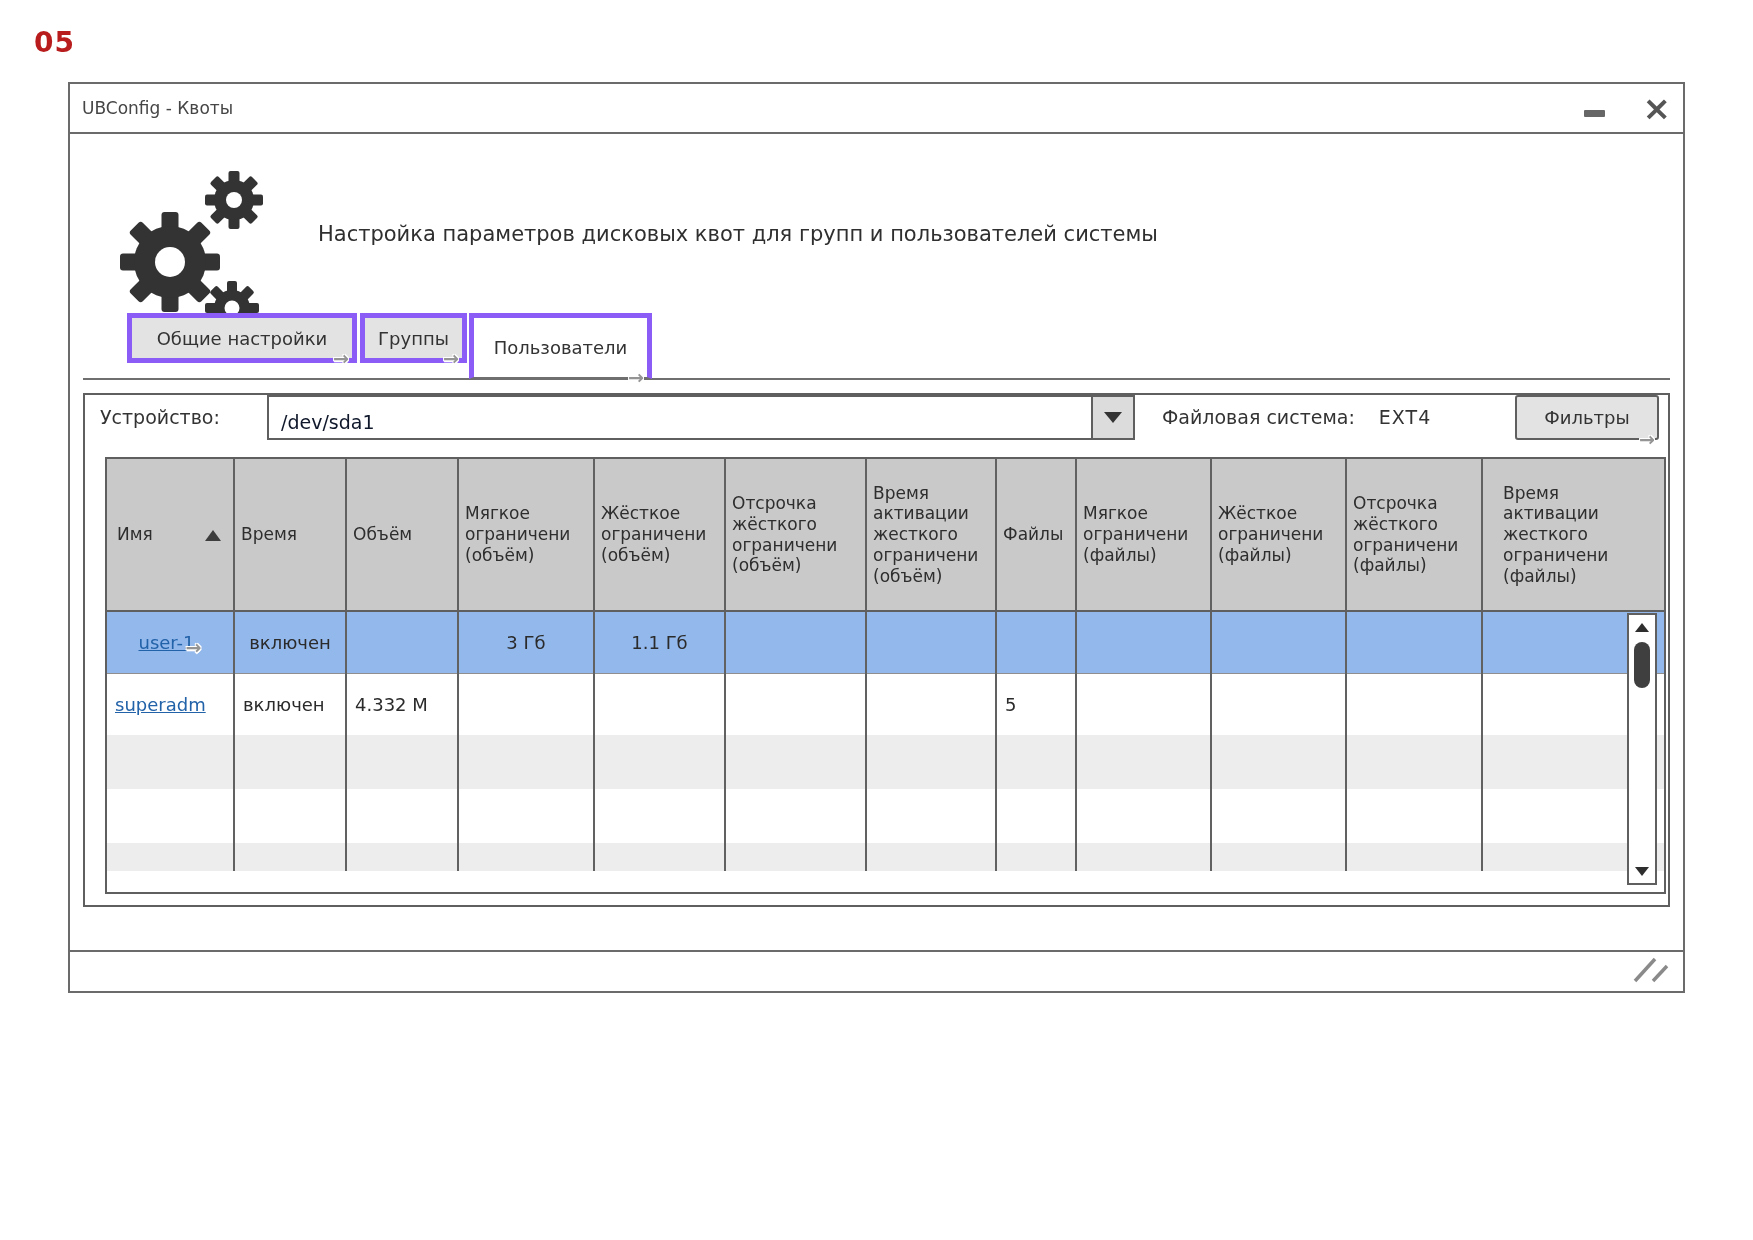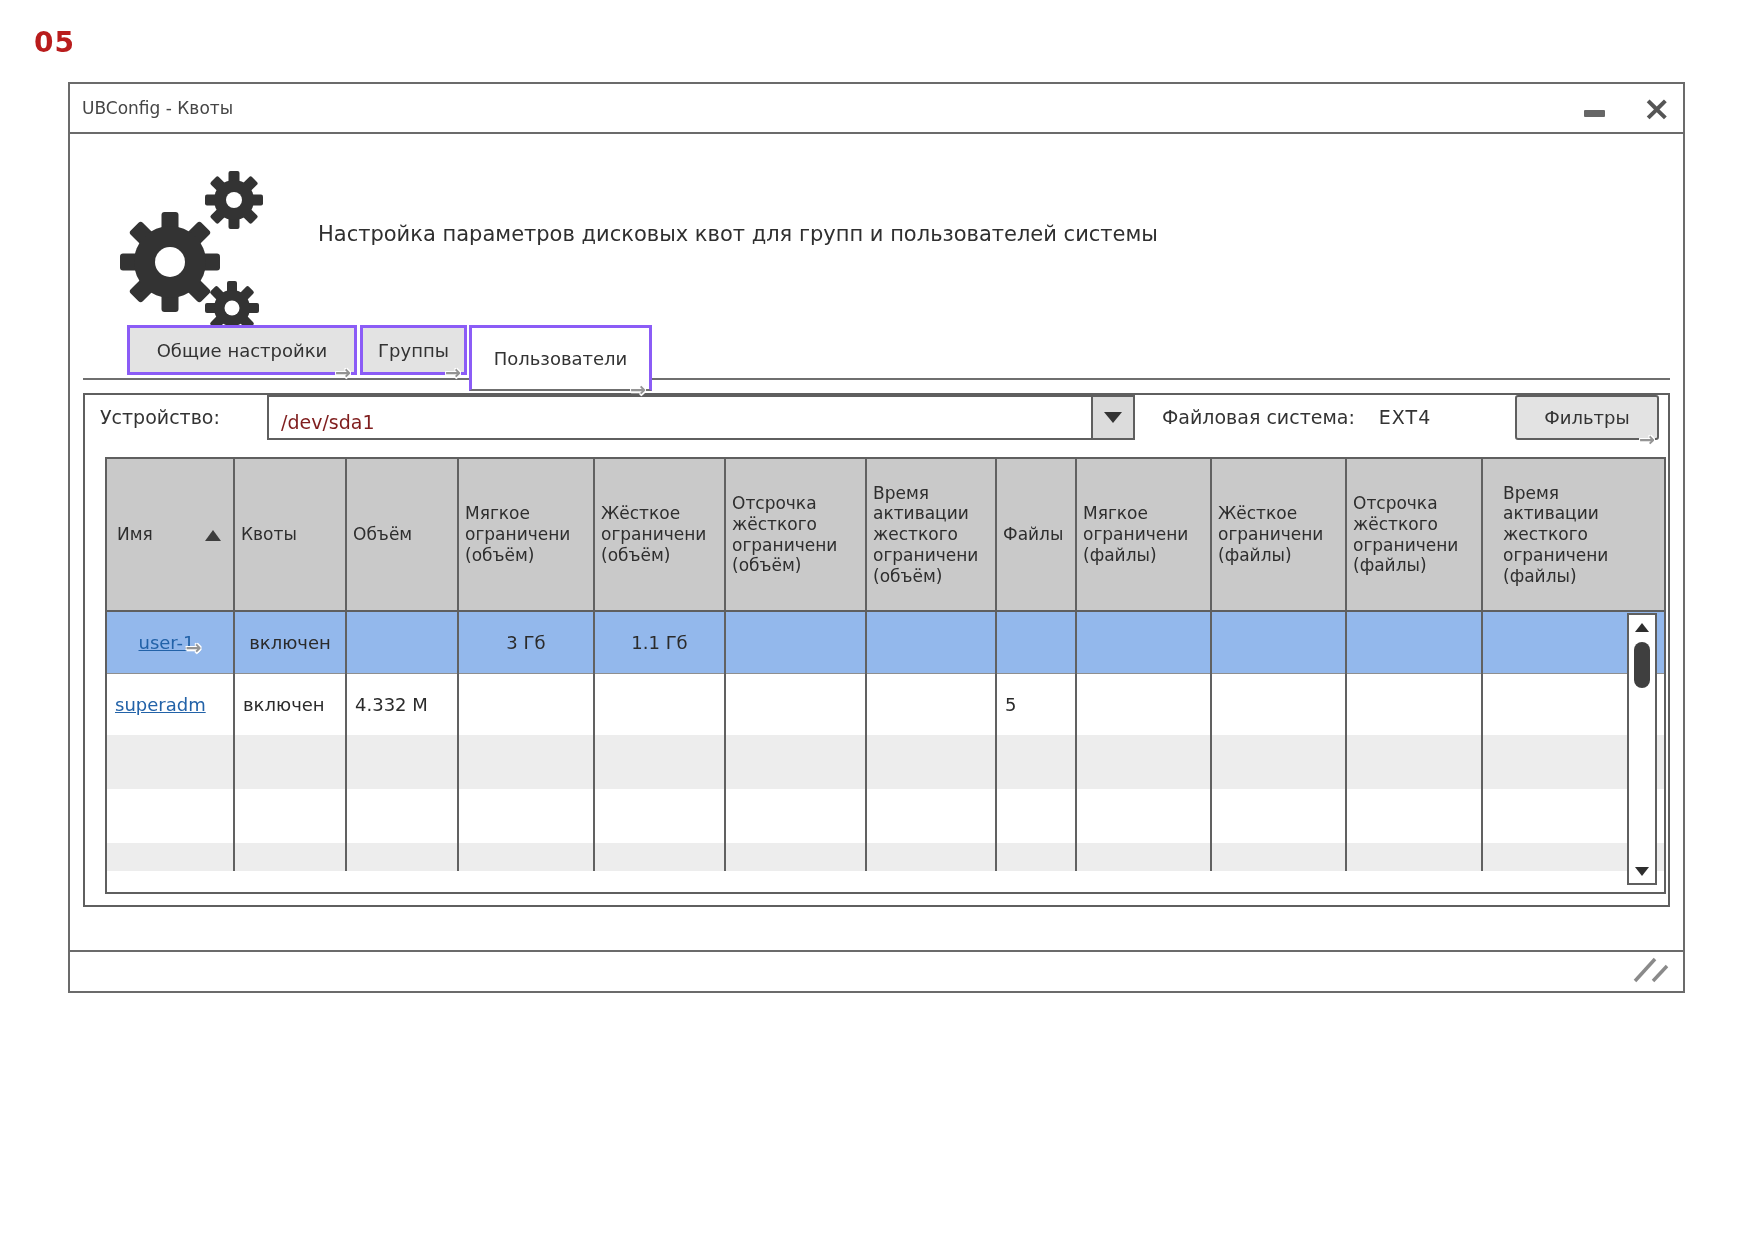--- a/index.html
+++ b/index.html
@@ -17,38 +17,38 @@
   .win-min { position:absolute; right:78px; top:26px; width:21px; height:7px; background:#666; border-radius:1px; cursor:pointer; }
   .win-close { position:absolute; right:12px; top:4px; font-size:34px; font-weight:bold; color:#555; line-height:40px; cursor:pointer; }
 
   
   .gears { position:absolute; left:48px; top:78px; }
 
   .description { position:absolute; left:248px; top:138px; font-size:21px; color:#2f2f2f; white-space:nowrap; }
 
   
   .tabstrip-line { position:absolute; left:13px; top:294px; width:1587px; height:0; border-top:2px solid #6f6f6f; z-index:1; }
-  .tab { position:absolute; top:241px; height:50px; background:#e3e3e3; border:3px solid #8b5cf6; z-index:2;
+  .tab { position:absolute; top:229px; height:50px; background:#e3e3e3; border:5px solid #8b5cf6; z-index:2;
          display:flex; align-items:center; justify-content:center; font-size:18px; color:#333; cursor:pointer; }
   .tab.active { height:66px; background:#fff; z-index:3; border-bottom:2px solid #6f6f6f; }
   .tab-1 { left:57px;  width:230px; }
   .tab-2 { left:290px; width:107px; }
   .tab-3 { left:399px; width:183px; }
 
   .link-arrow { font-size:19px; font-weight:bold; color:#949494;
     text-shadow:-1px -1px 0 #fff, 1px -1px 0 #fff, -1px 1px 0 #fff, 1px 1px 0 #fff, 0 2px 0 #fff; }
   .tab .link-arrow { position:absolute; right:3px; bottom:-11px; z-index:4; }
 
   
   .groupbox { position:absolute; left:13px; top:309px; width:1587px; height:514px; border:2px solid #5f5f5f; background:#fff; z-index:0; }
 
   
   .device-label { position:absolute; left:30px; top:322px; font-size:19px; color:#333; z-index:2; }
   .combobox { position:absolute; left:197px; top:311px; width:868px; height:45px; border:2px solid #5f5f5f; background:#fff; z-index:2; display:flex; cursor:pointer; }
-  .combobox .value { flex:1; font-size:19px; color:#7f1d1d; padding-left:12px; display:flex; align-items:center;margin-top:8px; }
+  .combobox .value { flex:1; font-size:19px; color:#0f172a; padding-left:12px; display:flex; align-items:center;margin-top:8px; }
   .combobox .arrow-btn { width:42px; background:#dcdcdc; border-left:2px solid #5f5f5f; display:flex; align-items:center; justify-content:center; }
   .tri-down { width:0; height:0; border-left:9px solid transparent; border-right:9px solid transparent; border-top:11px solid #333; }
 
   .fs-label { position:absolute; left:1092px; top:322px; font-size:19px; color:#333; z-index:2; white-space:nowrap; }
   .fs-label .fs-value { margin-left:18px; letter-spacing:1px; }
 
   .btn { position:absolute; left:1445px; top:311px; width:144px; height:45px; background:#e3e3e3; border:2px solid #5f5f5f; border-radius:3px;
          font-size:18px; color:#333; display:flex; align-items:center; justify-content:center; z-index:2; cursor:pointer; }
   .btn .link-arrow { position:absolute; right:2px; bottom:-12px; }
 
@@ -196,21 +196,21 @@
             <col style="width:135px">
             <col style="width:136px">
             <col style="width:182px">
         </colgroup>
         <thead>
           <tr>
             <th class="col-name">
               <span>Имя</span>
               <span class="sort-asc"></span>
             </th>
-            <th>Квоты</th>
+            <th>Время</th>
             <th>Объём</th>
             <th>Мягкое ограничени (объём)</th>
             <th>Жёсткое ограничени (объём)</th>
             <th>Отсрочка жёсткого ограничени (объём)</th>
             <th>Время активации жесткого ограничени (объём)</th>
             <th>Файлы</th>
             <th>Мягкое ограничени (файлы)</th>
             <th>Жёсткое ограничени (файлы)</th>
             <th>Отсрочка жёсткого ограничени (файлы)</th>
             <th>Время активации жесткого ограничени (файлы)</th>

